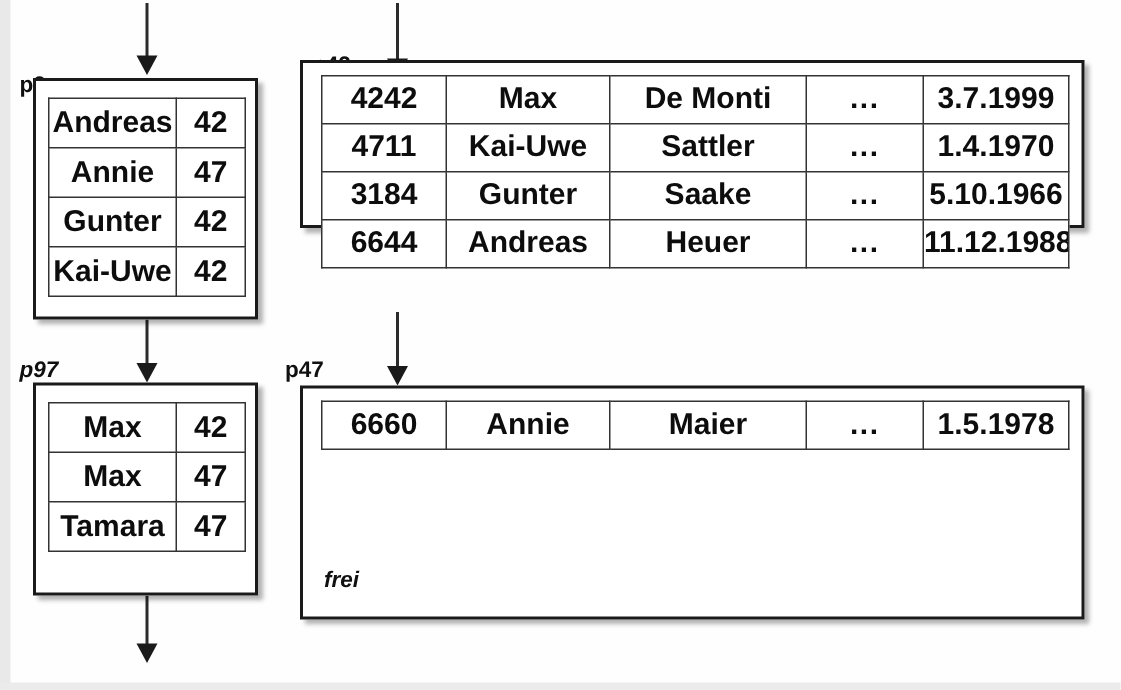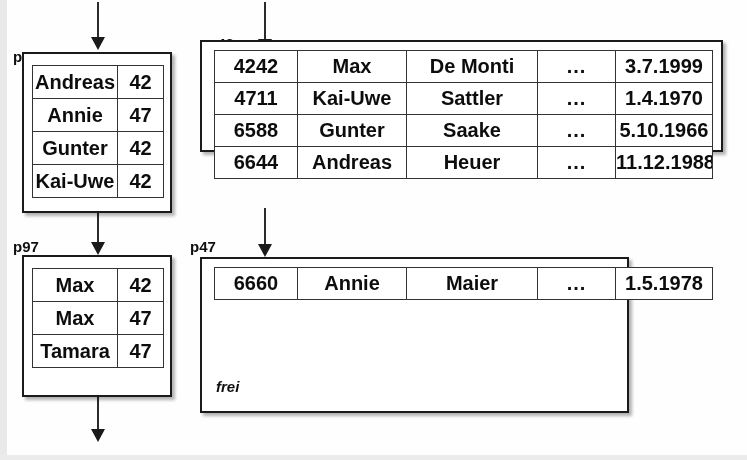--- a/index.html
+++ b/index.html
@@ -188,38 +188,38 @@
           <td>3.7.1999</td>
         </tr>
         <tr>
           <td>4711</td>
           <td>Kai-Uwe</td>
           <td>Sattler</td>
           <td class="ellipsis-cell">...</td>
           <td>1.4.1970</td>
         </tr>
         <tr>
-          <td>6588</td>
+          <td>3184</td>
           <td>Gunter</td>
           <td>Saake</td>
           <td class="ellipsis-cell">...</td>
           <td>5.10.1966</td>
         </tr>
         <tr>
           <td>6644</td>
           <td>Andreas</td>
           <td>Heuer</td>
           <td class="ellipsis-cell">...</td>
           <td>11.12.1988</td>
         </tr>
       </tbody>
     </table>
   </div>
 
-  <div class="block-label" style="left:13px; top:238px;">p97</div>
+  <div class="block-label" style="left:13px; top:238px;font-style:italic;">p97</div>
   <div class="block" style="left:22px; top:255px; width:150px; height:142px;">
     <table class="tbl idx" style="left:8px; top:11px; width:131px;">
       <colgroup>
           <col style="width:85px">
           <col style="width:46px">
         </colgroup>
       <tbody>
         <tr>
           <td>Max</td>
           <td>42</td>
@@ -230,21 +230,21 @@
         </tr>
         <tr>
           <td>Tamara</td>
           <td>47</td>
         </tr>
       </tbody>
     </table>
   </div>
 
   <div class="block-label" style="left:190px; top:238px;">p47</div>
-  <div class="block" style="left:200px; top:257px; width:429px; height:156px;">
+  <div class="block" style="left:200px; top:257px; width:523px; height:156px;">
     <table class="tbl data" style="left:12px; top:8px; width:498px;">
       <colgroup>
         <col style="width:83px">
           <col style="width:109px">
           <col style="width:131px">
         <col style="width:78px">
           <col style="width:97px">
       </colgroup>
       <tbody>
         <tr>

